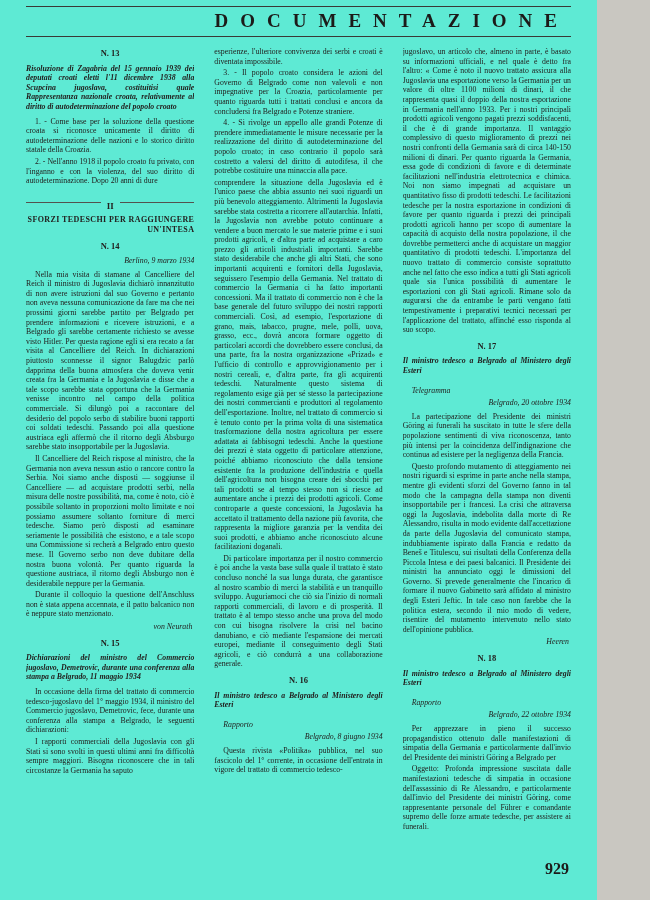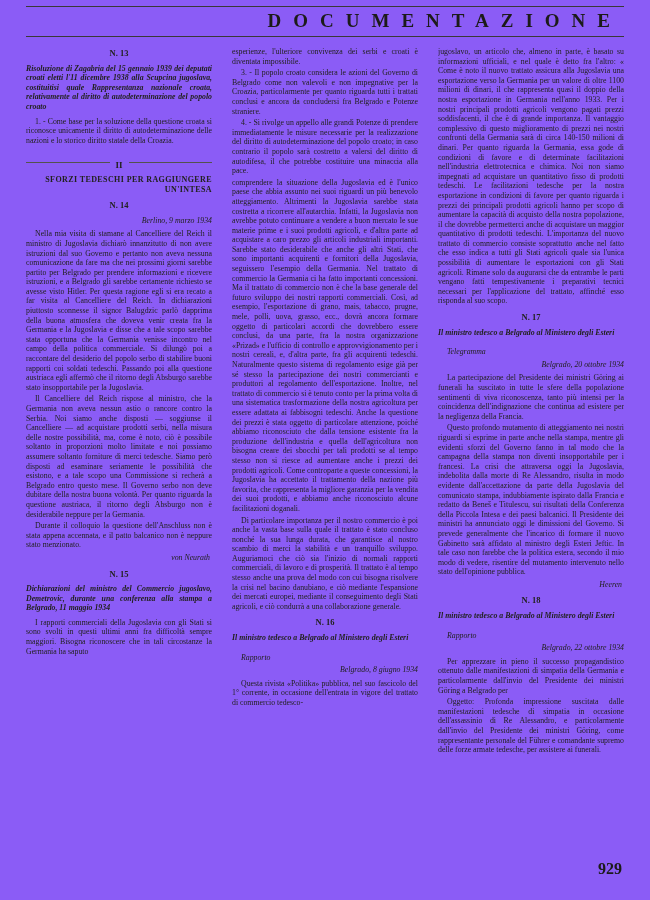--- a/index.html
+++ b/index.html
@@ -3,22 +3,22 @@
 <meta charset="utf-8">
 <style>
   * { margin: 0; padding: 0; box-sizing: border-box; }
   html, body { width: 650px; height: 900px; }
   body {
     font-family: "Liberation Serif", "DejaVu Serif", serif;
     background: #c9c7c1;
   }
   .page {
     position: relative;
-    width: 650px; height: 900px;
-    background: #8b5cf6;
+    width: 597px; height: 900px;
+    background: #5eead4;
     color: #22211f;
     overflow: hidden;
     padding: 6px 26px 16px 26px;
   }
   .header {
     border-top: 1px solid #3a3936;
     border-bottom: 1px solid #3a3936;
     padding: 3px 2px 4px 2px;
     text-align: right;
     margin-bottom: 10px;
@@ -115,35 +115,37 @@
   <div class="header">
     <div class="header-title">DOCUMENTAZIONE</div>
   </div>
 
   <div class="columns">
 
     <div class="col">
       <div class="sec-num first">N. 13</div>
       <p class="doc-title">Risoluzione di Zagabria del 15 gennaio 1939 dei deputati croati eletti l'11 dicembre 1938 alla Scupcina jugoslava, costituitisi quale Rappresentanza nazionale croata, relativamente al diritto di autodeterminazione del popolo croato</p>
       <p class="para">1. - Come base per la soluzione della questione croata si riconosce unicamente il diritto di autodeterminazione delle nazioni e lo storico diritto statale della Croazia.</p>
+      <p class="para">2. - Nell'anno 1918 il popolo croato fu privato, con l'inganno e con la violenza, del suo diritto di autodeterminazione. Dopo 20 anni di dure</p>
 
       <div class="part-divider">
         <span class="part-num">II</span>
       </div>
       <div class="part-title">SFORZI TEDESCHI PER RAGGIUNGERE UN'INTESA</div>
 
       <div class="sec-num">N. 14</div>
       <div class="dateline">Berlino, 9 marzo 1934</div>
       <p class="para">Nella mia visita di stamane al Cancelliere del Reich il ministro di Jugoslavia dichiarò innanzitutto di non avere istruzioni dal suo Governo e pertanto non aveva nessuna comunicazione da fare ma che nei prossimi giorni sarebbe partito per Belgrado per prendere informazioni e ricevere istruzioni, e a Belgrado gli sarebbe certamente richiesto se avesse visto Hitler. Per questa ragione egli si era recato a far visita al Cancelliere del Reich. In dichiarazioni piuttosto sconnesse il signor Balugdzic parlò dapprima della buona atmosfera che doveva venir creata fra la Germania e la Jugoslavia e disse che a tale scopo sarebbe stata opportuna che la Germania venisse incontro nel campo della politica commerciale. Si dilungò poi a raccontare del desiderio del popolo serbo di stabilire buoni rapporti coi soldati tedeschi. Passando poi alla questione austriaca egli affermò che il ritorno degli Absburgo sarebbe stato insopportabile per la Jugoslavia.</p>
       <p class="para">Il Cancelliere del Reich rispose al ministro, che la Germania non aveva nessun astio o rancore contro la Serbia. Noi siamo anche disposti — soggiunse il Cancelliere — ad acquistare prodotti serbi, nella misura delle nostre possibilità, ma, come è noto, ciò è possibile soltanto in proporzioni molto limitate e noi possiamo assumere soltanto forniture di merci tedesche. Siamo però disposti ad esaminare seriamente le possibilità che esistono, e a tale scopo una Commissione si recherà a Belgrado entro questo mese. Il Governo serbo non deve dubitare della nostra buona volontà. Per quanto riguarda la questione austriaca, il ritorno degli Absburgo non è desiderabile neppure per la Germania.</p>
       <p class="para">Durante il colloquio la questione dell'Anschluss non è stata appena accennata, e il patto balcanico non è neppure stato menzionato.</p>
       <div class="signature">von Neurath</div>
 
       <div class="sec-num">N. 15</div>
       <p class="doc-title">Dichiarazioni del ministro del Commercio jugoslavo, Demetrovic, durante una conferenza alla stampa a Belgrado, 11 maggio 1934</p>
+      <p class="para">In occasione della firma del trattato di commercio tedesco-jugoslavo del 1° maggio 1934, il ministro del Commercio jugoslavo, Demetrovic, fece, durante una conferenza alla stampa a Belgrado, le seguenti dichiarazioni:</p>
       <p class="para">I rapporti commerciali della Jugoslavia con gli Stati si sono svolti in questi ultimi anni fra difficoltà sempre maggiori. Bisogna riconoscere che in tali circostanze la Germania ha saputo</p>
     </div>
 
     <div class="col">
       <p class="para" style="text-indent:0">esperienze, l'ulteriore convivenza dei serbi e croati è diventata impossibile.</p>
       <p class="para">3. - Il popolo croato considera le azioni del Governo di Belgrado come non valevoli e non impegnative per la Croazia, particolarmente per quanto riguarda tutti i trattati conclusi e ancora da concludersi fra Belgrado e Potenze straniere.</p>
       <p class="para">4. - Si rivolge un appello alle grandi Potenze di prendere immediatamente le misure necessarie per la realizzazione del diritto di autodeterminazione del popolo croato; in caso contrario il popolo sarà costretto a valersi del diritto di autodifesa, il che potrebbe costituire una minaccia alla pace.</p>
       <p class="para" style="text-indent:0">comprendere la situazione della Jugoslavia ed è l'unico paese che abbia assunto nei suoi riguardi un più benevolo atteggiamento. Altrimenti la Jugoslavia sarebbe stata costretta a ricorrere all'autarchia. Infatti, la Jugoslavia non avrebbe potuto continuare a vendere a buon mercato le sue materie prime e i suoi prodotti agricoli, e d'altra parte ad acquistare a caro prezzo gli articoli industriali importanti. Sarebbe stato desiderabile che anche gli altri Stati, che sono importanti acquirenti e fornitori della Jugoslavia, seguissero l'esempio della Germania. Nel trattato di commercio la Germania ci ha fatto importanti concessioni. Ma il trattato di commercio non è che la base generale del futuro sviluppo dei nostri rapporti commerciali. Così, ad esempio, l'esportazione di grano, mais, tabacco, prugne, mele, polli, uova, grasso, ecc., dovrà ancora formare oggetto di particolari accordi che dovrebbero essere conclusi, da una parte, fra la nostra organizzazione «Prizad» e l'ufficio di controllo e approvvigionamento per i nostri cereali, e, d'altra parte, fra gli acquirenti tedeschi. Naturalmente questo sistema di regolamento esige già per sé stesso la partecipazione dei nostri commercianti e produttori al regolamento dell'esportazione. Inoltre, nel trattato di commercio si è tenuto conto per la prima volta di una sistematica trasformazione della nostra agricoltura per essere adattata ai fabbisogni tedeschi. Anche la questione dei prezzi è stata oggetto di particolare attenzione, poiché abbiamo riconosciuto che dalla tensione esistente fra la produzione dell'industria e quella dell'agricoltura non bisogna creare dei sbocchi per tali prodotti se al tempo stesso non si riesce ad aumentare anche i prezzi dei prodotti agricoli. Come controparte a queste concessioni, la Jugoslavia ha accettato il trattamento della nazione più favorita, che rappresenta la migliore garanzia per la vendita dei suoi prodotti, e abbiamo anche riconosciuto alcune facilitazioni doganali.</p>
       <p class="para">Di particolare importanza per il nostro commercio è poi anche la vasta base sulla quale il trattato è stato concluso nonché la sua lunga durata, che garantisce al nostro scambio di merci la stabilità e un tranquillo sviluppo. Auguriamoci che ciò sia l'inizio di normali rapporti commerciali, di lavoro e di prosperità. Il trattato è al tempo stesso anche una prova del modo con cui bisogna risolvere la crisi nel bacino danubiano, e ciò mediante l'espansione dei mercati europei, mediante il conseguimento degli Stati agricoli, e ciò condurrà a una collaborazione generale.</p>
 

